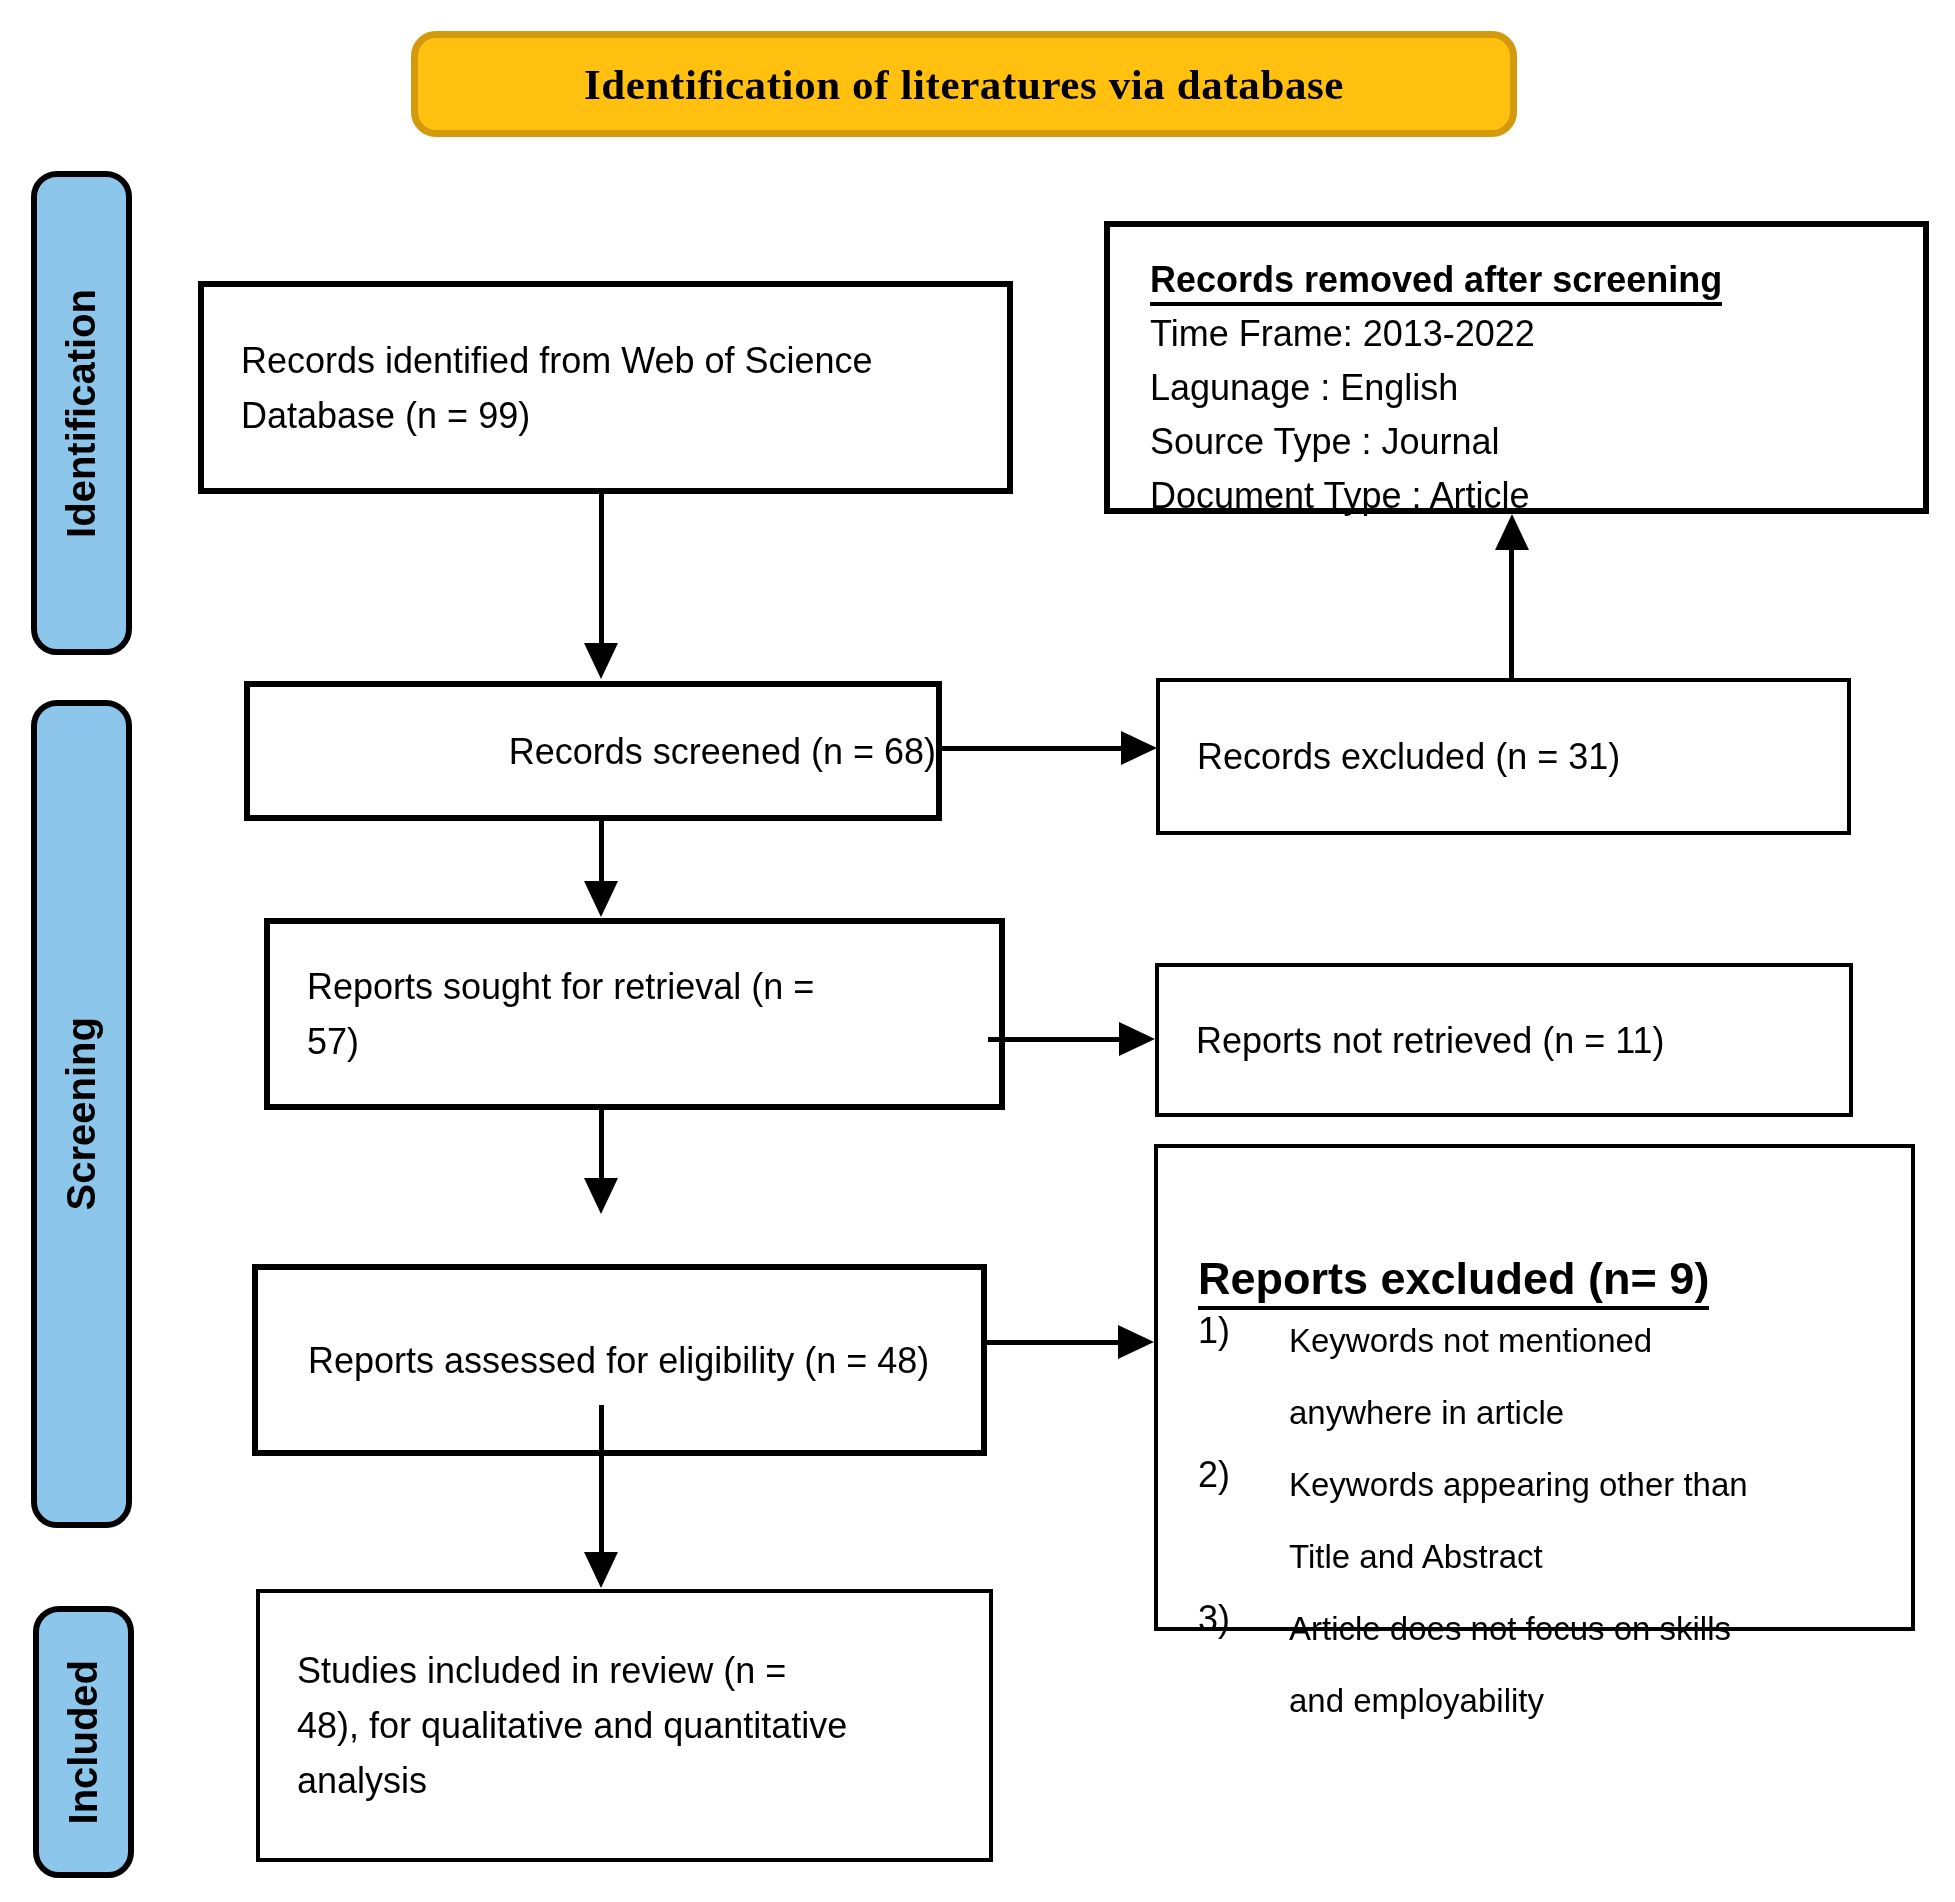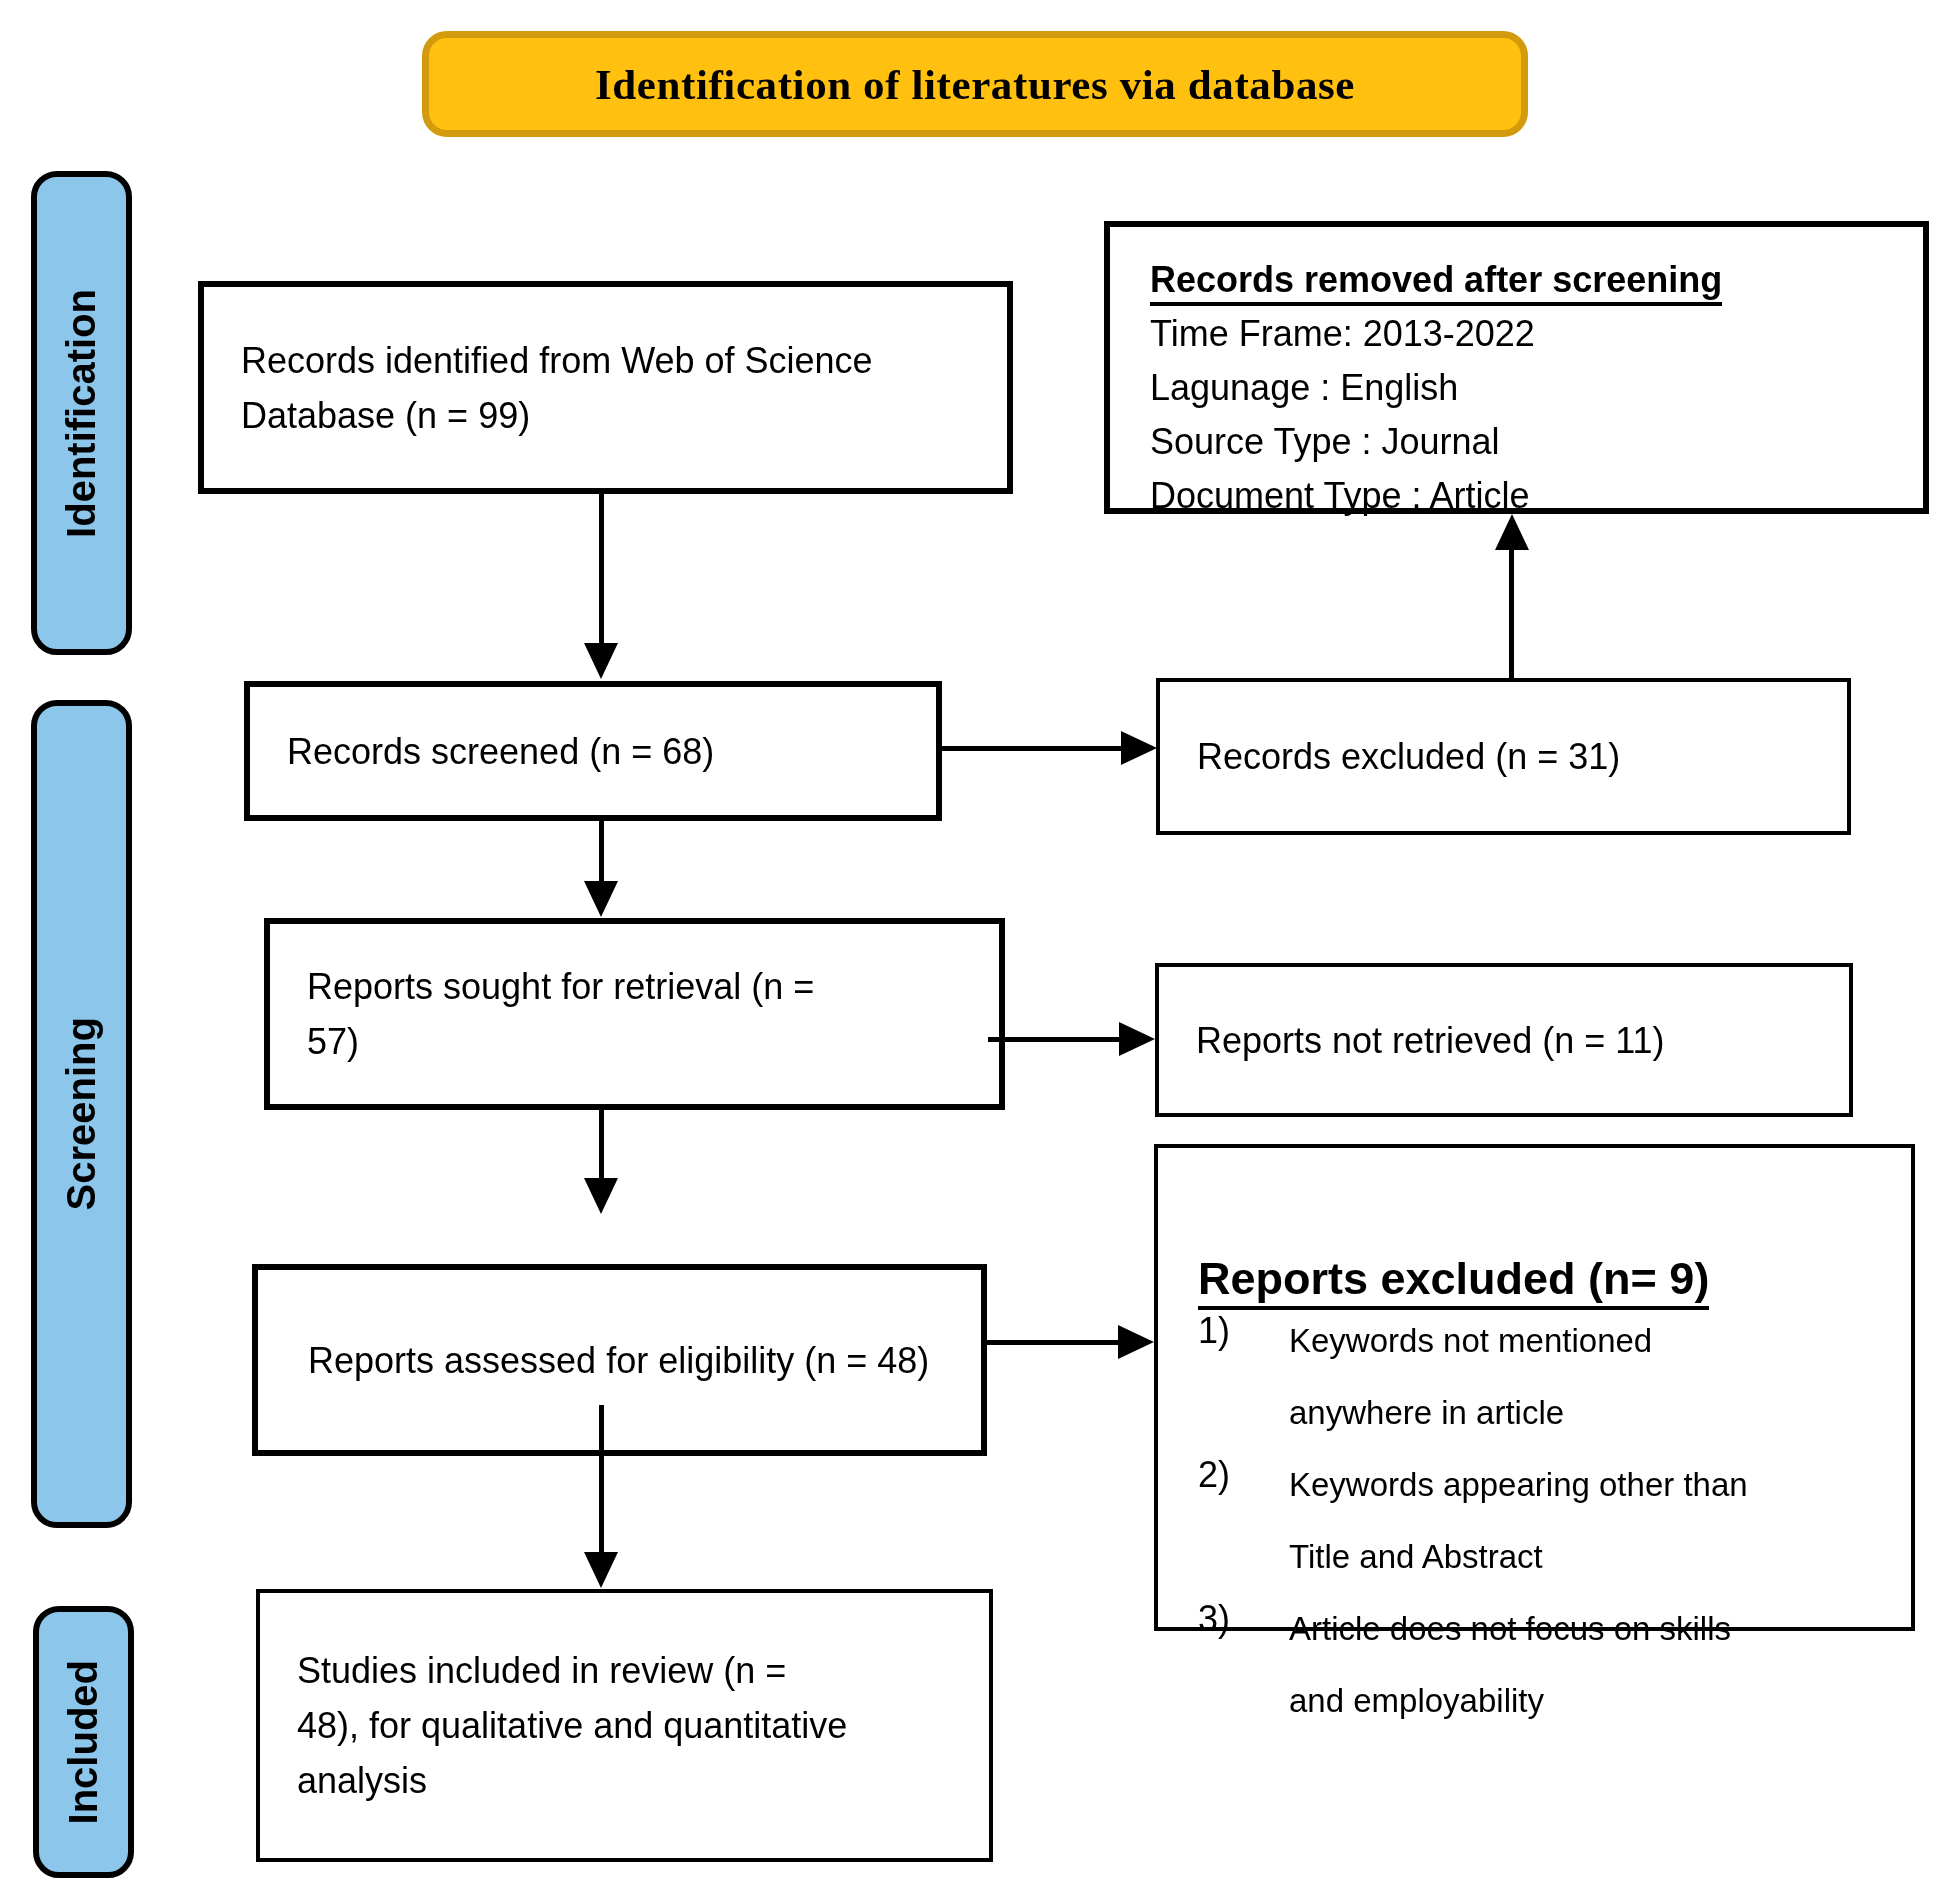--- a/index.html
+++ b/index.html
@@ -2,21 +2,21 @@
 <html style="font-size:9px"><head>
 <meta charset="utf-8">
 <style>
   html,body{margin:0;padding:0;}
   body{
     width:1955px;height:1902px;background:#ffffff;position:relative;
     font-family:"Liberation Sans", sans-serif;color:#000;
   }
   
   .banner{
-    position:absolute;left:422px;top:31px;width:1106px;height:106px;
+    position:absolute;left:411px;top:31px;width:1106px;height:106px;
     background:#FFC010;border:7.4px solid #D49A0D;border-radius:25px;
     box-sizing:border-box;display:flex;align-items:center;justify-content:center;
   }
   .banner-text{
     font-family:"Liberation Serif", serif;font-weight:bold;font-size:43px;
     letter-spacing:0.6px;color:#000;
   }
   
   .stage{
     position:absolute;background:#8CC6EA;border:6.8px solid #000;border-radius:26px;
@@ -81,21 +81,21 @@
 </div>
 
 <div class="flowbox" id="box-removed" style="left:1104px;top:221px;width:825px;height:293px;">
   <div class="line"><span class="bold-underline">Records removed after screening</span></div>
   <div class="line">Time Frame: 2013-2022</div>
   <div class="line">Lagunage : English</div>
   <div class="line">Source Type : Journal</div>
   <div class="line">Document Type : Article</div>
 </div>
 
-<div class="flowbox" style="left:244px;top:681px;width:698px;height:140px;">
+<div class="flowbox" style="left:244px;top:681px;width:698px;height:140px;justify-content:flex-end;">
   <div class="btxt pad">Records screened (n = 68)</div>
 </div>
 
 <div class="flowbox thin" style="left:1156px;top:678px;width:695px;height:157px;">
   <div class="btxt pad">Records excluded (n = 31)</div>
 </div>
 
 <div class="flowbox" style="left:264px;top:918px;width:741px;height:192px;">
   <div class="btxt pad" style="width:541px;">Reports sought for retrieval (n = 57)</div>
 </div>

